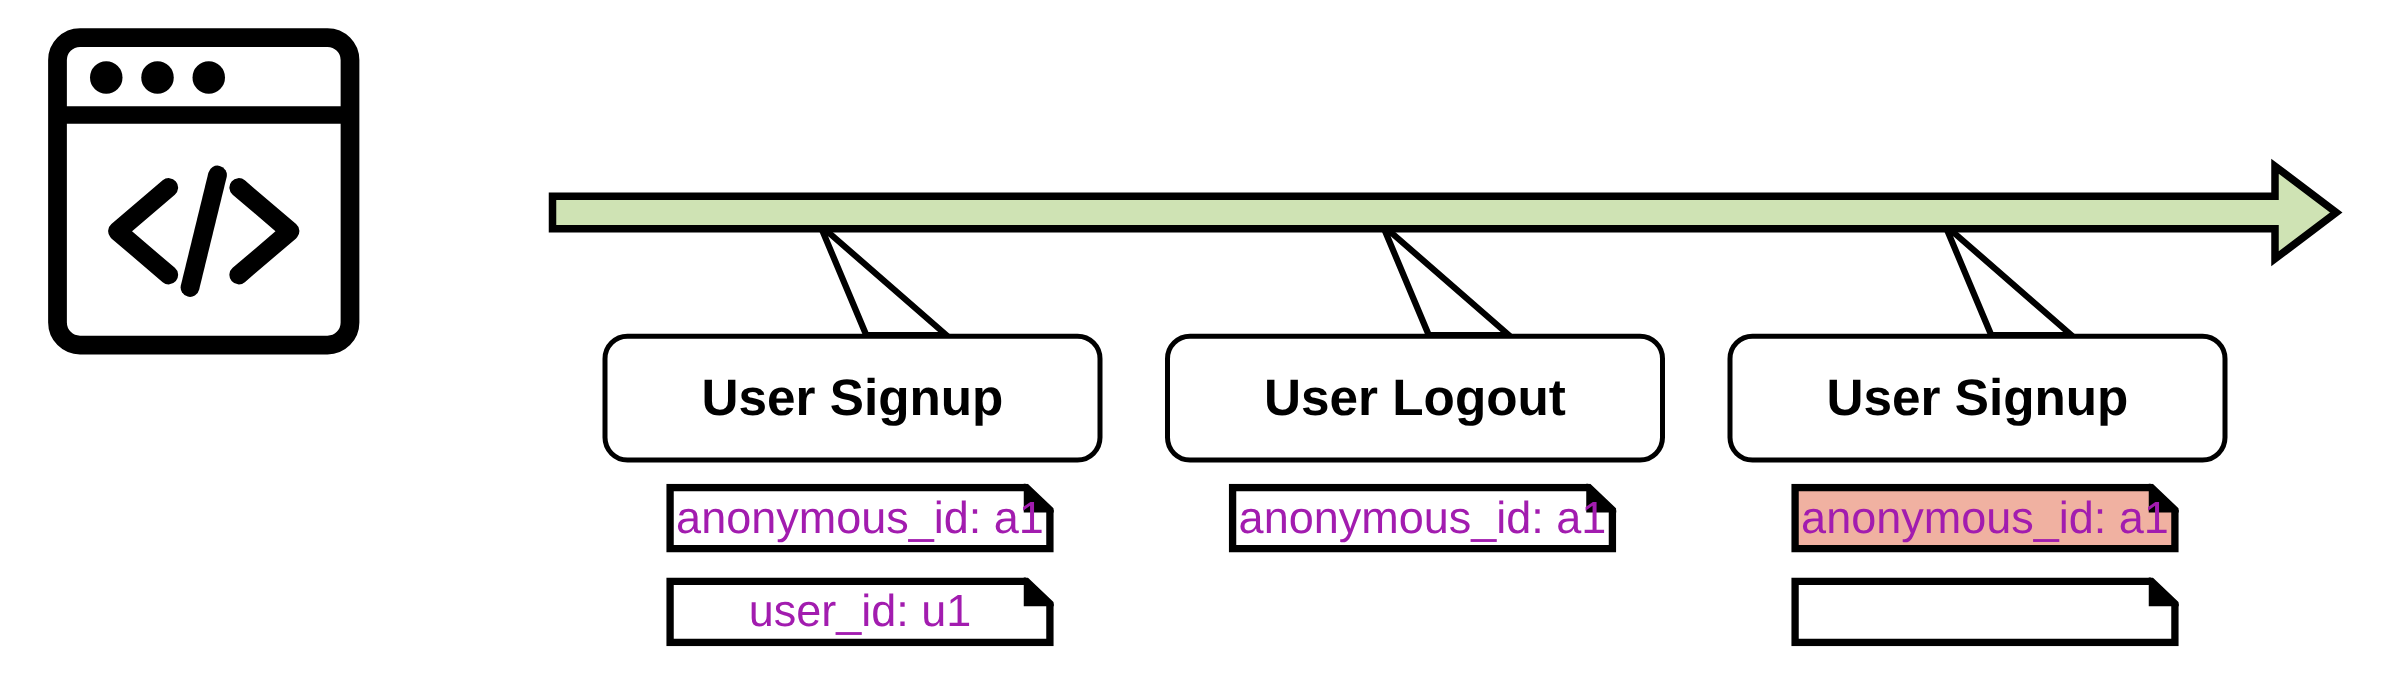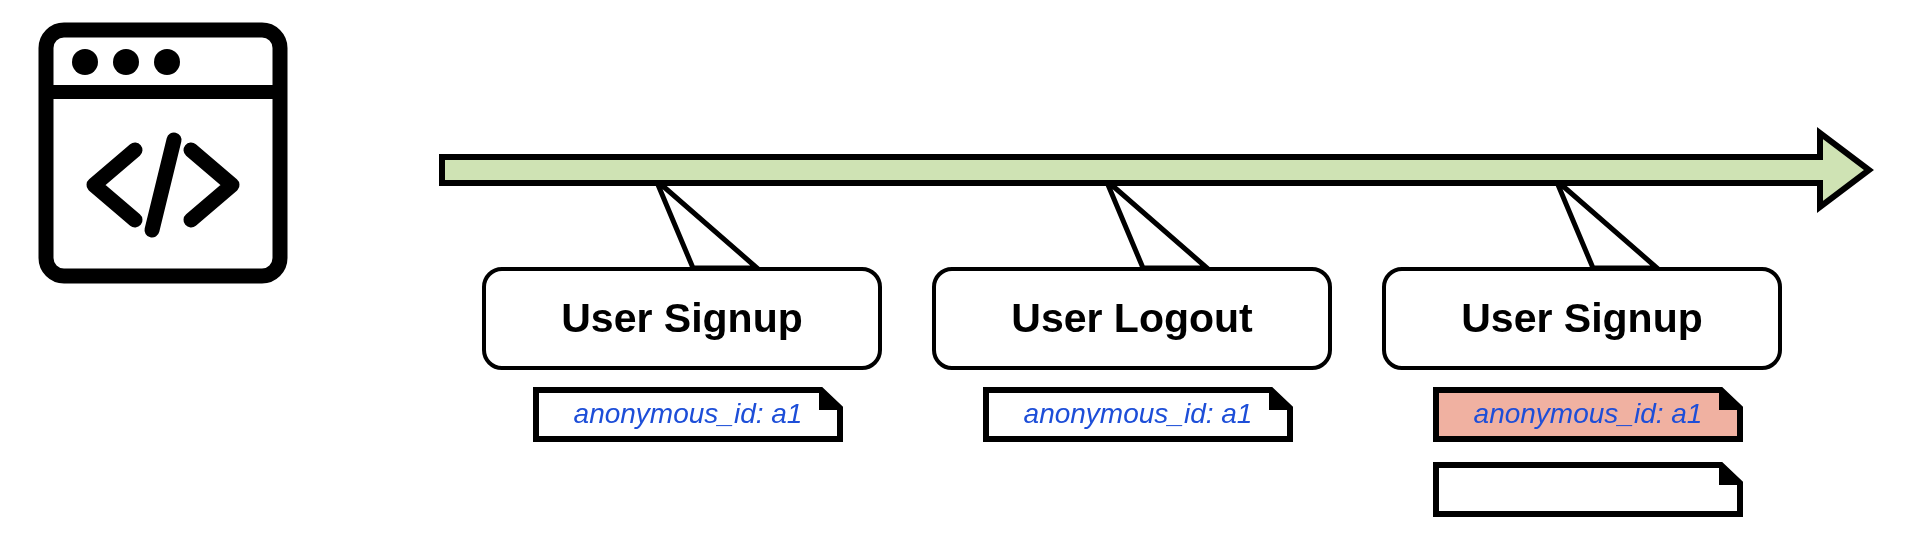--- a/index.html
+++ b/index.html
@@ -57,27 +57,26 @@
   .prop-note {
     position: absolute;
     box-sizing: border-box;
     display: flex;
     align-items: center;
     justify-content: center;
   }
   .prop-note .prop-label {
     position: relative;
     z-index: 2;
-    font-size: 28px;
+    font-size: 36px;
     font-weight: normal;
-    color: #1d4ed8;
+    color: #a21caf;
     line-height: 1;
     white-space: nowrap;
     padding-bottom: 2px;
-    font-style: italic;
   }
   .prop-note > svg {
     position: absolute;
     left: 0;
     top: 0;
     width: 100%;
     height: 100%;
     z-index: 1;
   }
 </style>
@@ -123,20 +122,27 @@
   </div>
 
   <div class="prop-note" style="left:533px; top:387px; width:310px; height:55px;">
     <svg viewBox="0 0 310 55" preserveAspectRatio="none">
       <polygon points="3,3 288,3 307,21 307,52 3,52" fill="#ffffff" stroke="#000000" stroke-width="6" stroke-linejoin="miter"></polygon>
       <polygon points="288,3 307,21 288,21" fill="#000000" stroke="#000000" stroke-width="4" stroke-linejoin="miter"></polygon>
     </svg>
     <span class="prop-label">anonymous_id: a1</span>
   </div>
 
+  <div class="prop-note" style="left:533px; top:462px; width:310px; height:55px;">
+    <svg viewBox="0 0 310 55" preserveAspectRatio="none">
+      <polygon points="3,3 288,3 307,21 307,52 3,52" fill="#ffffff" stroke="#000000" stroke-width="6" stroke-linejoin="miter"></polygon>
+      <polygon points="288,3 307,21 288,21" fill="#000000" stroke="#000000" stroke-width="4" stroke-linejoin="miter"></polygon>
+    </svg>
+    <span class="prop-label">user_id: u1</span>
+  </div>
 
   <div class="prop-note" style="left:983px; top:387px; width:310px; height:55px;">
     <svg viewBox="0 0 310 55" preserveAspectRatio="none">
       <polygon points="3,3 288,3 307,21 307,52 3,52" fill="#ffffff" stroke="#000000" stroke-width="6" stroke-linejoin="miter"></polygon>
       <polygon points="288,3 307,21 288,21" fill="#000000" stroke="#000000" stroke-width="4" stroke-linejoin="miter"></polygon>
     </svg>
     <span class="prop-label">anonymous_id: a1</span>
   </div>
 
   <div class="prop-note" style="left:1433px; top:387px; width:310px; height:55px;">

